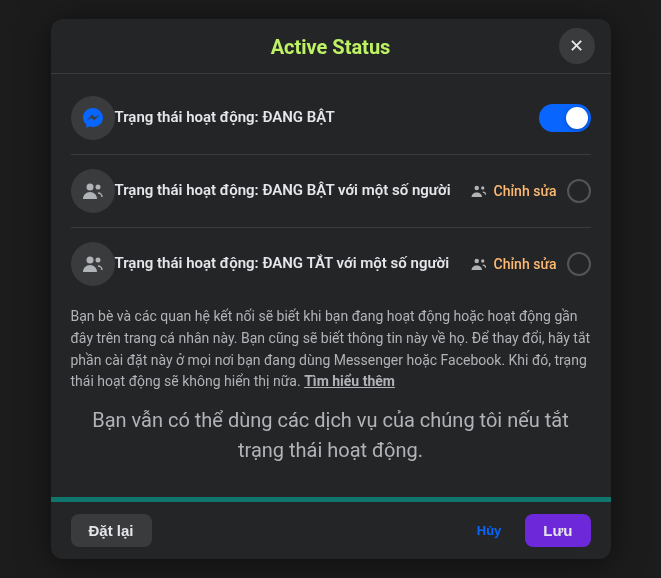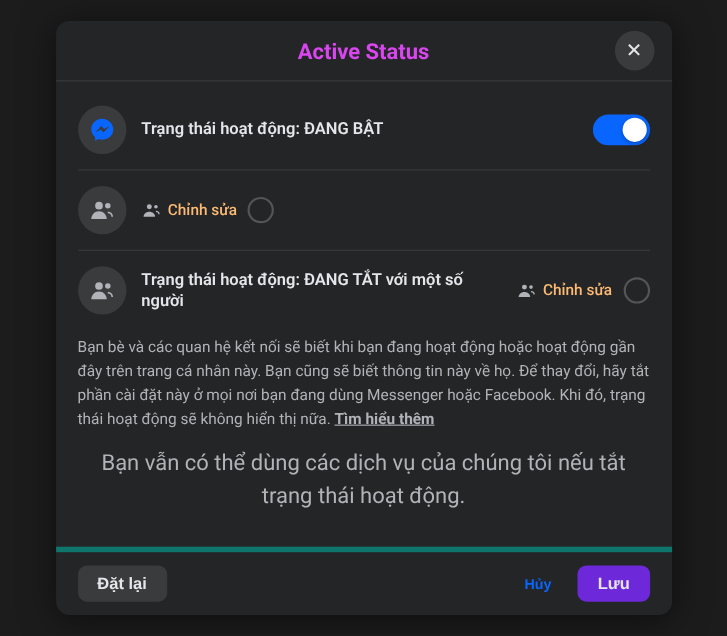--- a/index.html
+++ b/index.html
@@ -25,21 +25,21 @@
       display: flex;
       align-items: center;
       justify-content: center;
       padding: 16px 20px 14px;
       border-bottom: 1px solid #3a3b3c;
       position: relative;
     }
     .dialog-title {
       font-size: 20px;
       font-weight: 700;
-      color: #d946ef;
+      color: #bef264;
     }
     .close-btn {
       position: absolute;
       right: 16px;
       top: 50%;
       transform: translateY(-50%);
       width: 36px;
       height: 36px;
       border-radius: 50%;
       background: #3a3b3c;
@@ -53,21 +53,21 @@
     }
 
     .dialog-body {
       padding: 12px 20px 16px;
     }
 
     .option-row {
       display: flex;
       align-items: center;
       padding: 10px 0;
-      gap: 14px;
+      gap: 0;
     }
     .avatar-icon {
       width: 44px;
       height: 44px;
       border-radius: 50%;
       background: #3a3b3c;
       display: flex;
       align-items: center;
       justify-content: center;
       flex-shrink: 0;
@@ -240,20 +240,21 @@
 
     <div class="option-row">
       <div class="avatar-icon">
         <svg viewBox="0 0 24 24" fill="#b0b3b8">
           <circle cx="9" cy="8" r="3.5"></circle>
           <path d="M2 20c0-3.866 3.134-7 7-7s7 3.134 7 7"></path>
           <circle cx="17" cy="8" r="2.5"></circle>
           <path d="M17 14c2.21 0 4 1.79 4 4" stroke="#b0b3b8" stroke-width="1.5" fill="none"></path>
         </svg>
       </div>
+      <span class="option-label">Trạng thái hoạt động: ĐANG BẬT với một số người</span>
       <div class="option-right">
         <div class="edit-link">
           <svg width="18" height="18" viewBox="0 0 24 24" fill="#b0b3b8">
             <circle cx="9" cy="8" r="3"></circle>
             <path d="M2 20c0-3.314 3.134-6 7-6s7 2.686 7 6"></path>
             <circle cx="17" cy="8" r="2.2"></circle>
             <path d="M17 13.5c2.1 0 3.8 1.57 3.8 3.5" stroke="#b0b3b8" stroke-width="1.5" fill="none"></path>
           </svg>
           <span>Chỉnh sửa</span>
         </div>

